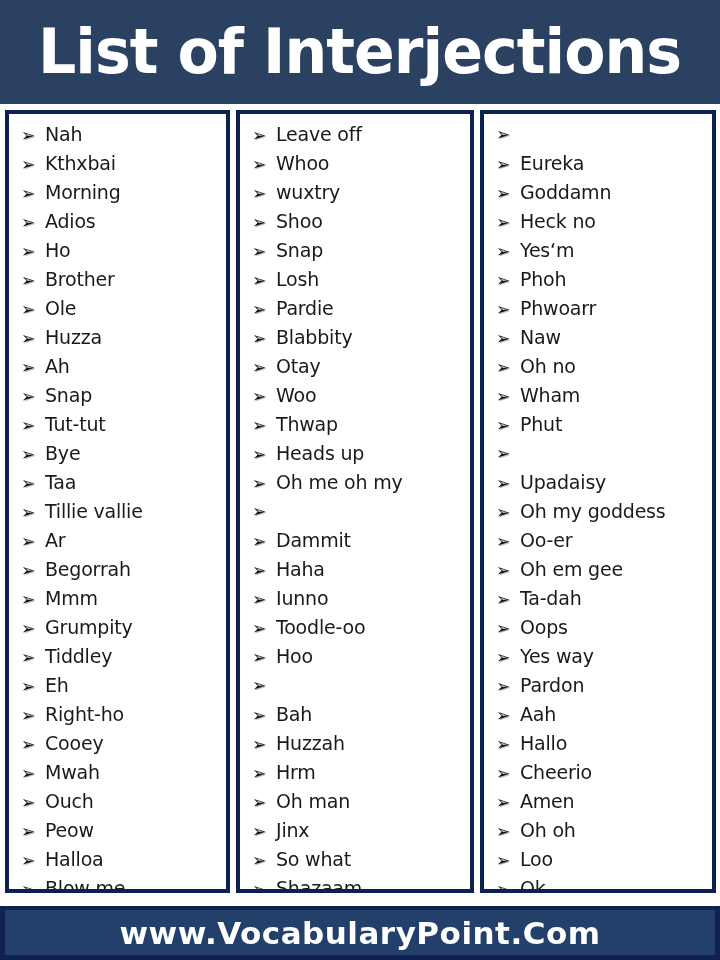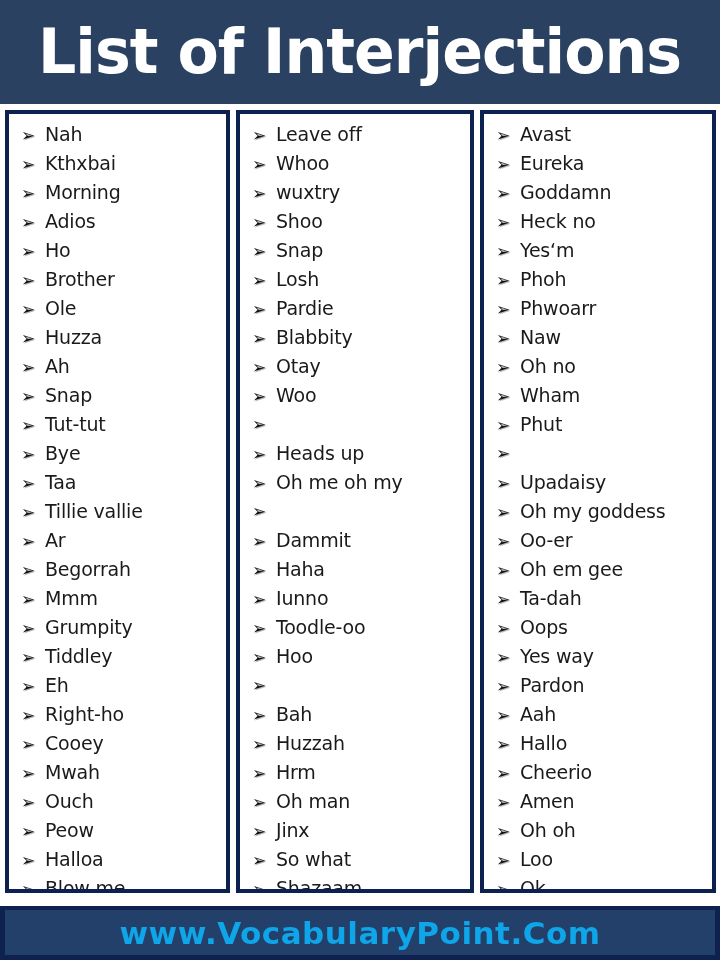--- a/index.html
+++ b/index.html
@@ -115,21 +115,21 @@
   }
   .footer-inner {
     width: 100%;
     height: 100%;
     background: #23406b;
     display: flex;
     align-items: center;
     justify-content: center;
   }
   .footer-text {
-    color: #0ea5e9;
+    color: #ffffff;
     font-family: "DejaVu Sans", sans-serif;
     font-weight: bold;
     font-size: 31px;
     line-height: 34px;
     letter-spacing: 0.5px;
     white-space: nowrap;
   }
 </style>
 </head>
 <body>
@@ -290,20 +290,21 @@
           <li class="list-item">
             <span class="bullet">➢</span>
             <span class="item-label">Otay</span>
           </li>
           <li class="list-item">
             <span class="bullet">➢</span>
             <span class="item-label">Woo</span>
           </li>
           <li class="list-item">
             <span class="bullet">➢</span>
+            <span class="item-label">Thwap</span>
           </li>
           <li class="list-item">
             <span class="bullet">➢</span>
             <span class="item-label">Heads up</span>
           </li>
           <li class="list-item">
             <span class="bullet">➢</span>
             <span class="item-label">Oh me oh my</span>
           </li>
           <li class="list-item">
@@ -359,21 +360,20 @@
           <li class="list-item">
             <span class="bullet">➢</span>
             <span class="item-label">Shazaam</span>
           </li>
         </ul>
     </div>
     <div class="col-box col-3">
       <ul class="list">
           <li class="list-item">
             <span class="bullet">➢</span>
-            <span class="item-label">Avast</span>
           </li>
           <li class="list-item">
             <span class="bullet">➢</span>
             <span class="item-label">Eureka</span>
           </li>
           <li class="list-item">
             <span class="bullet">➢</span>
             <span class="item-label">Goddamn</span>
           </li>
           <li class="list-item">

